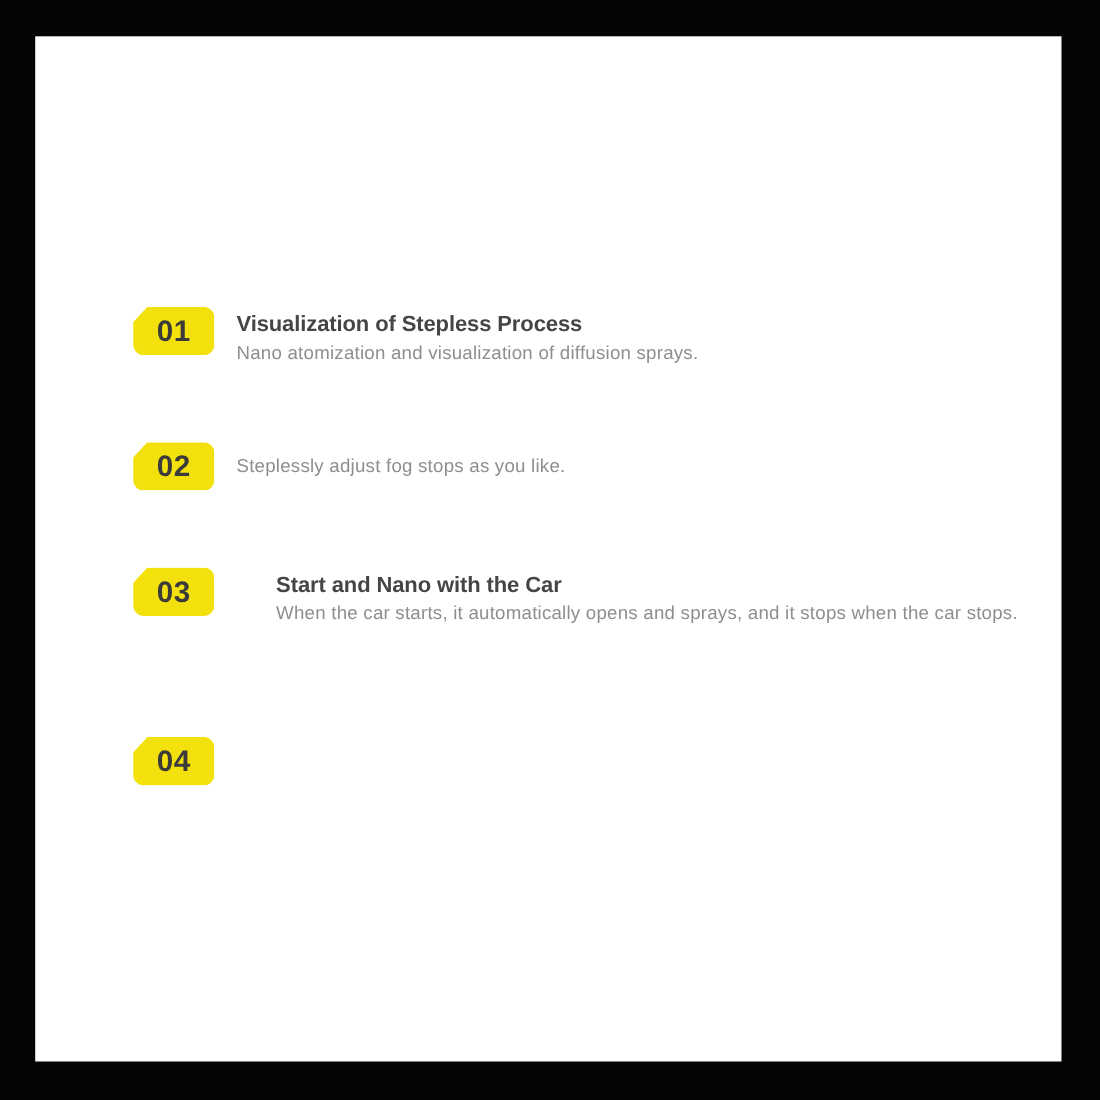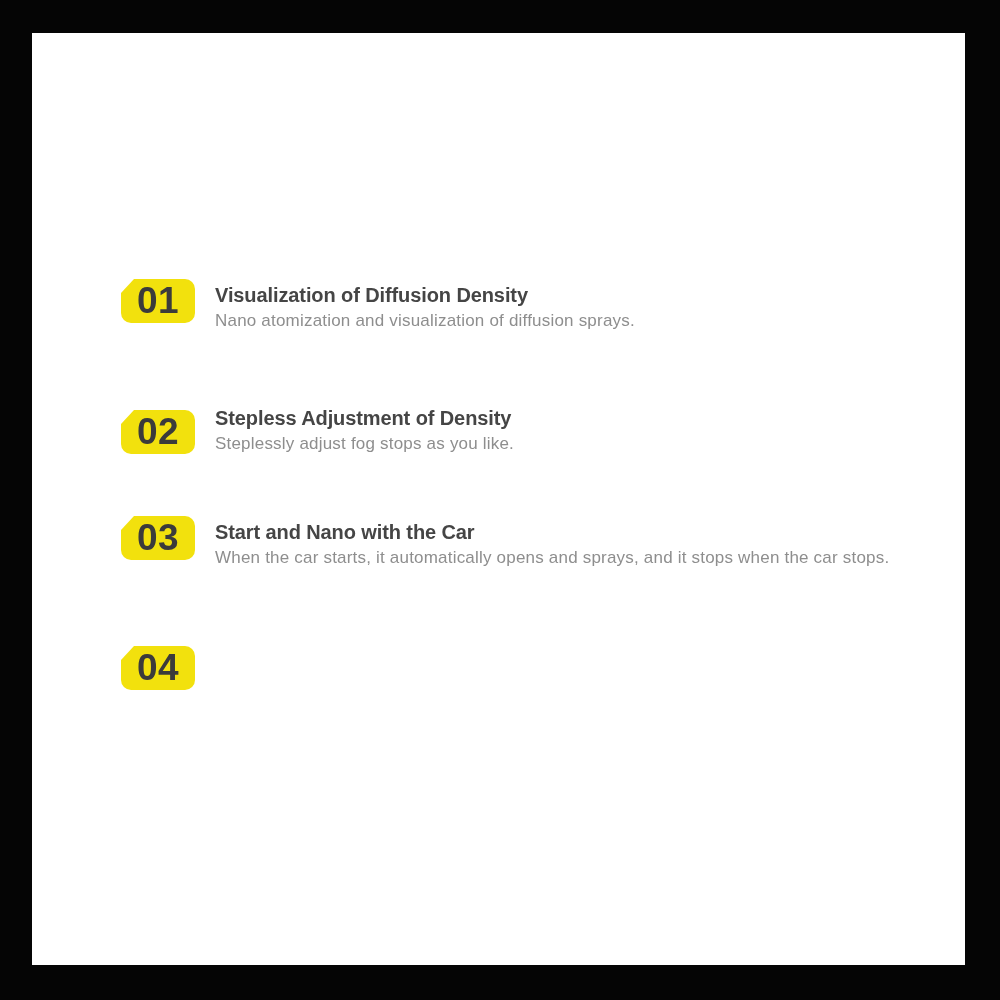--- a/index.html
+++ b/index.html
@@ -22,33 +22,33 @@
     height: 932px;
     background: #ffffff;
   }
   .feature-item {
     position: absolute;
     left: 89px;
     display: flex;
     align-items: flex-start;
   }
   .feature-item.pos-0 { top: 246px; }
-  .feature-item.pos-1 { top: 369px; align-items: flex-end; }
-  .feature-item.pos-2 { top: 483px; }
-  .feature-item.pos-3 { top: 613px; align-items: flex-end; }
+  .feature-item.pos-1 { top: 369px; }
+  .feature-item.pos-2 { top: 483px; gap: 36px; }
+  .feature-item.pos-3 { top: 637px; align-items: flex-end; }
   .badge {
     width: 74px;
     height: 44px;
     background: #F2E10D;
     border-radius: 2px 10px 10px 10px;
     clip-path: polygon(0 14px, 13px 0, 100% 0, 100% 100%, 0 100%);
     display: flex;
     align-items: center;
     justify-content: center;
-    font-size: 37px;
+    font-size: 27px;
     font-weight: bold;
     color: #3B3B3B;
     letter-spacing: 0.5px;
     flex: 0 0 auto;
   }
   .texts {
     margin-left: 20px;
     padding-top: 6px;
   }
   .feature-title {
@@ -69,29 +69,28 @@
   }
 </style>
 </head>
 <body>
 
 <div class="panel">
 
   <div class="feature-item pos-0">
     <div class="badge">01</div>
     <div class="texts">
-      <div class="feature-title">Visualization of Diffusion Density</div>
+      <div class="feature-title">Visualization of Stepless Process</div>
       <div class="feature-desc">Nano atomization and visualization of diffusion sprays.</div>
     </div>
   </div>
 
   <div class="feature-item pos-1">
     <div class="badge">02</div>
     <div class="texts">
-      <div class="feature-title">Stepless Adjustment of Density</div>
       <div class="feature-desc">Steplessly adjust fog stops as you like.</div>
     </div>
   </div>
 
   <div class="feature-item pos-2">
     <div class="badge">03</div>
     <div class="texts">
       <div class="feature-title">Start and Nano with the Car</div>
       <div class="feature-desc">When the car starts, it automatically opens and sprays, and it stops when the car stops.</div>
     </div>

